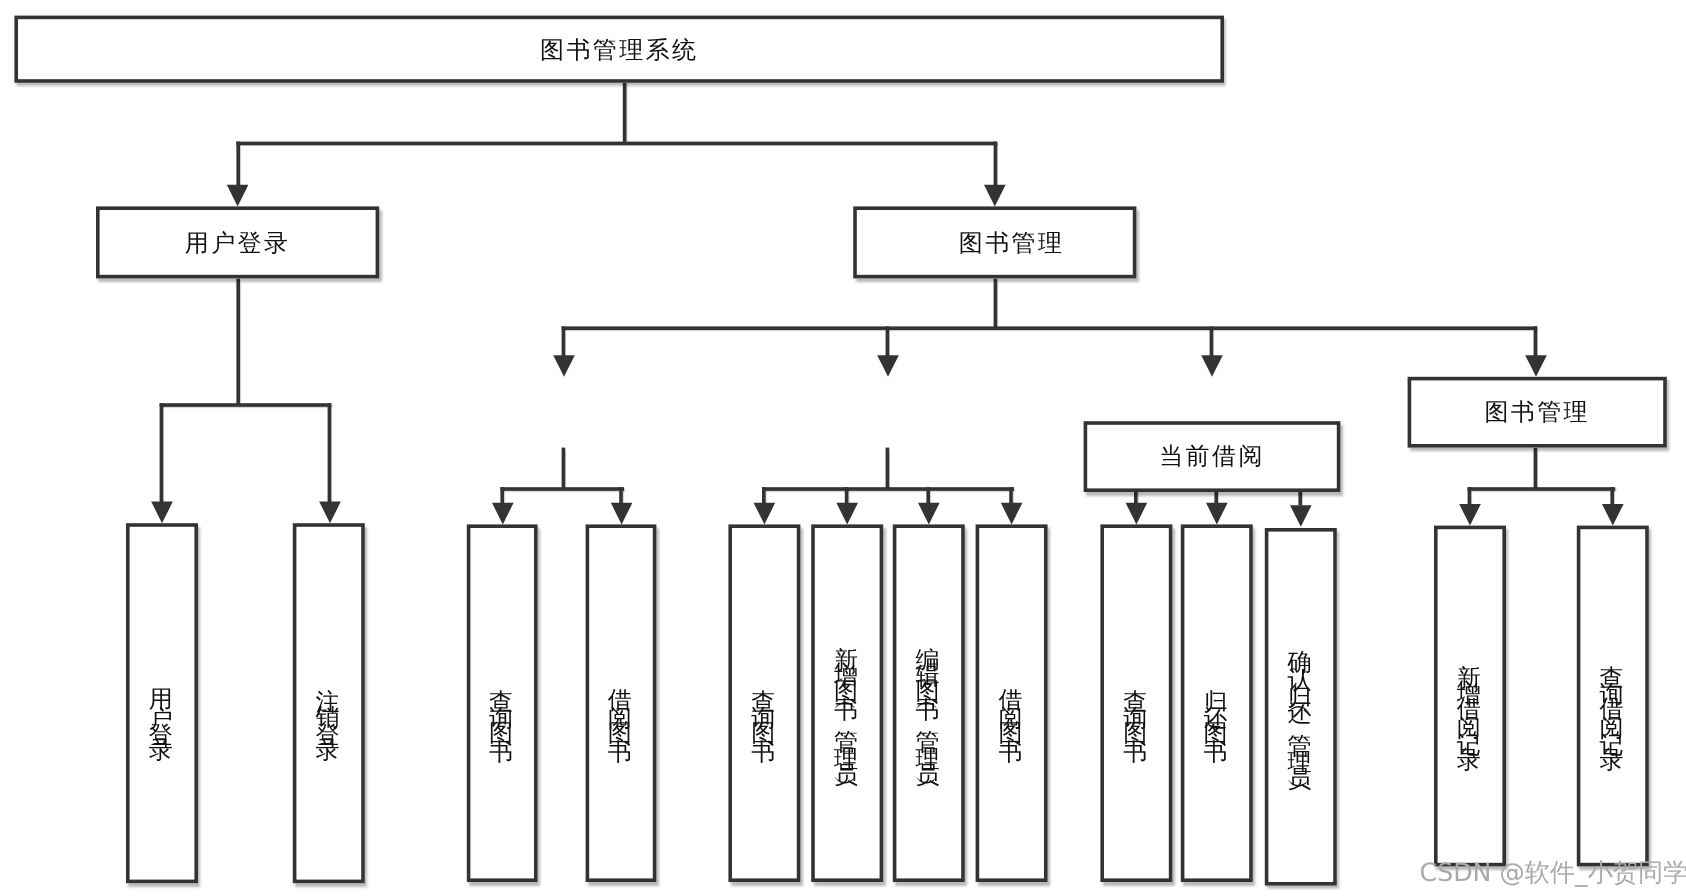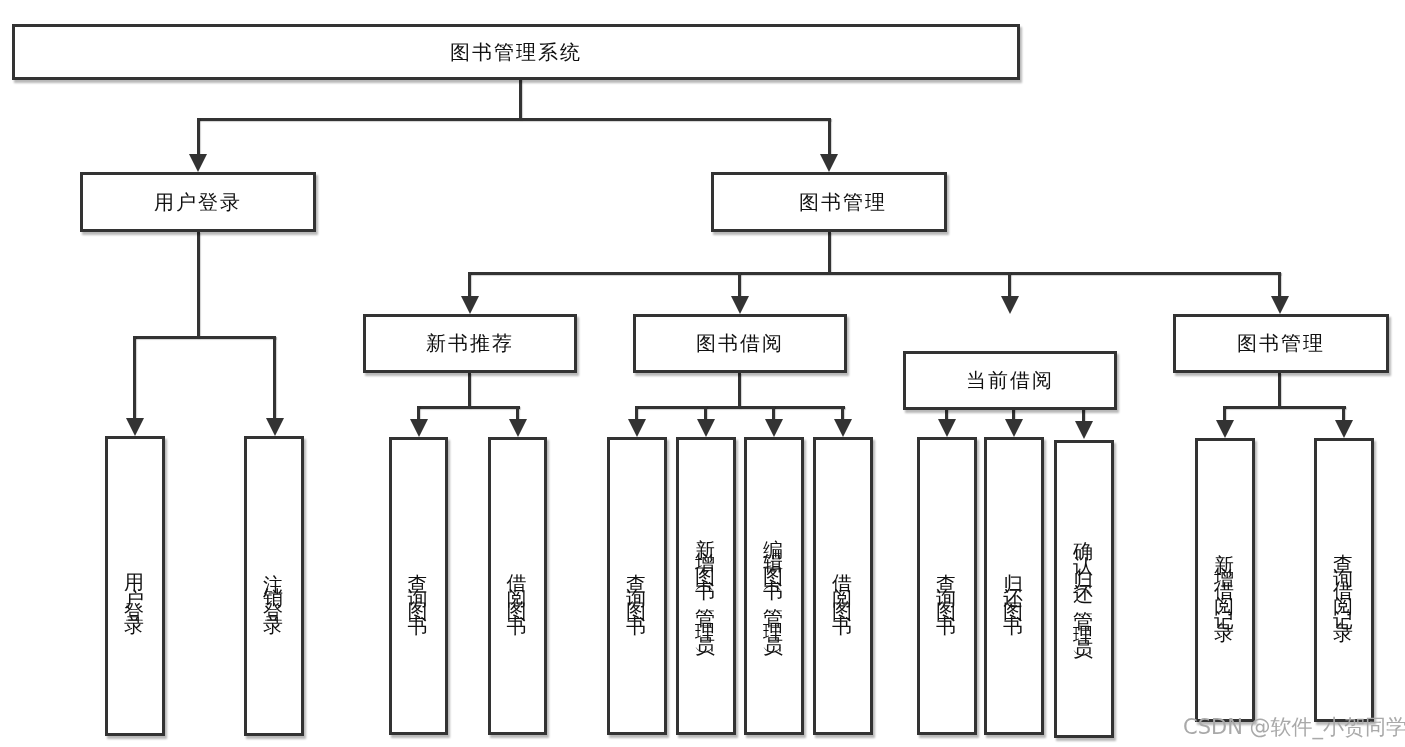--- a/index.html
+++ b/index.html
@@ -68,21 +68,21 @@
     color: #a9a9a9;
     white-space: nowrap;
     z-index: 3;
   }
 </style>
 </head>
 <body>
 
 <div class="canvas">
 
-  <div class="hbox" style="left:12px; top:24px; width:1008px; height:56px;">图书管理系统</div>
+  <div class="hbox" style="left:12px; top:13px; width:1008px; height:56px;">图书管理系统</div>
 
   <div class="line" style="left:519px; top:69px; width:3px; height:51px;"></div>
   <div class="line" style="left:197px; top:118px; width:634px; height:3px;"></div>
   <div class="line" style="left:197px; top:118px; width:3px; height:38px;"></div>
   <div class="line" style="left:828px; top:118px; width:3px; height:38px;"></div>
   <div class="arrow" style="left:189px; top:154px;"></div>
   <div class="arrow" style="left:820px; top:154px;"></div>
 
   <div class="hbox" style="left:80px; top:172px; width:236px; height:60px;">用户登录</div>
   <div class="hbox" style="left:711px; top:172px; width:236px; height:60px;padding-left:28px;">图书管理</div>
@@ -98,22 +98,20 @@
   <div class="line" style="left:468px; top:272px; width:813px; height:3px;"></div>
   <div class="line" style="left:468px; top:272px; width:3px; height:27px;"></div>
   <div class="line" style="left:738px; top:272px; width:3px; height:27px;"></div>
   <div class="line" style="left:1008px; top:272px; width:3px; height:27px;"></div>
   <div class="line" style="left:1278px; top:272px; width:3px; height:27px;"></div>
   <div class="arrow" style="left:461px; top:296px;"></div>
   <div class="arrow" style="left:731px; top:296px;"></div>
   <div class="arrow" style="left:1001px; top:296px;"></div>
   <div class="arrow" style="left:1271px; top:296px;"></div>
 
-  <div class="hbox" style="left:363px; top:314px; width:214px; height:59px;">新书推荐</div>
-  <div class="hbox" style="left:633px; top:314px; width:214px; height:59px;">图书借阅</div>
   <div class="hbox" style="left:903px; top:314px; width:214px; height:59px;margin-top:37px;">当前借阅</div>
   <div class="hbox" style="left:1173px; top:314px; width:216px; height:59px;">图书管理</div>
 
   <div class="line" style="left:468px; top:373px; width:3px; height:35px;"></div>
   <div class="line" style="left:417px; top:406px; width:103px; height:3px;"></div>
   <div class="line" style="left:417px; top:406px; width:3px; height:15px;"></div>
   <div class="line" style="left:516px; top:406px; width:3px; height:15px;"></div>
   <div class="arrow" style="left:410px; top:419px;"></div>
   <div class="arrow" style="left:509px; top:419px;"></div>
 

